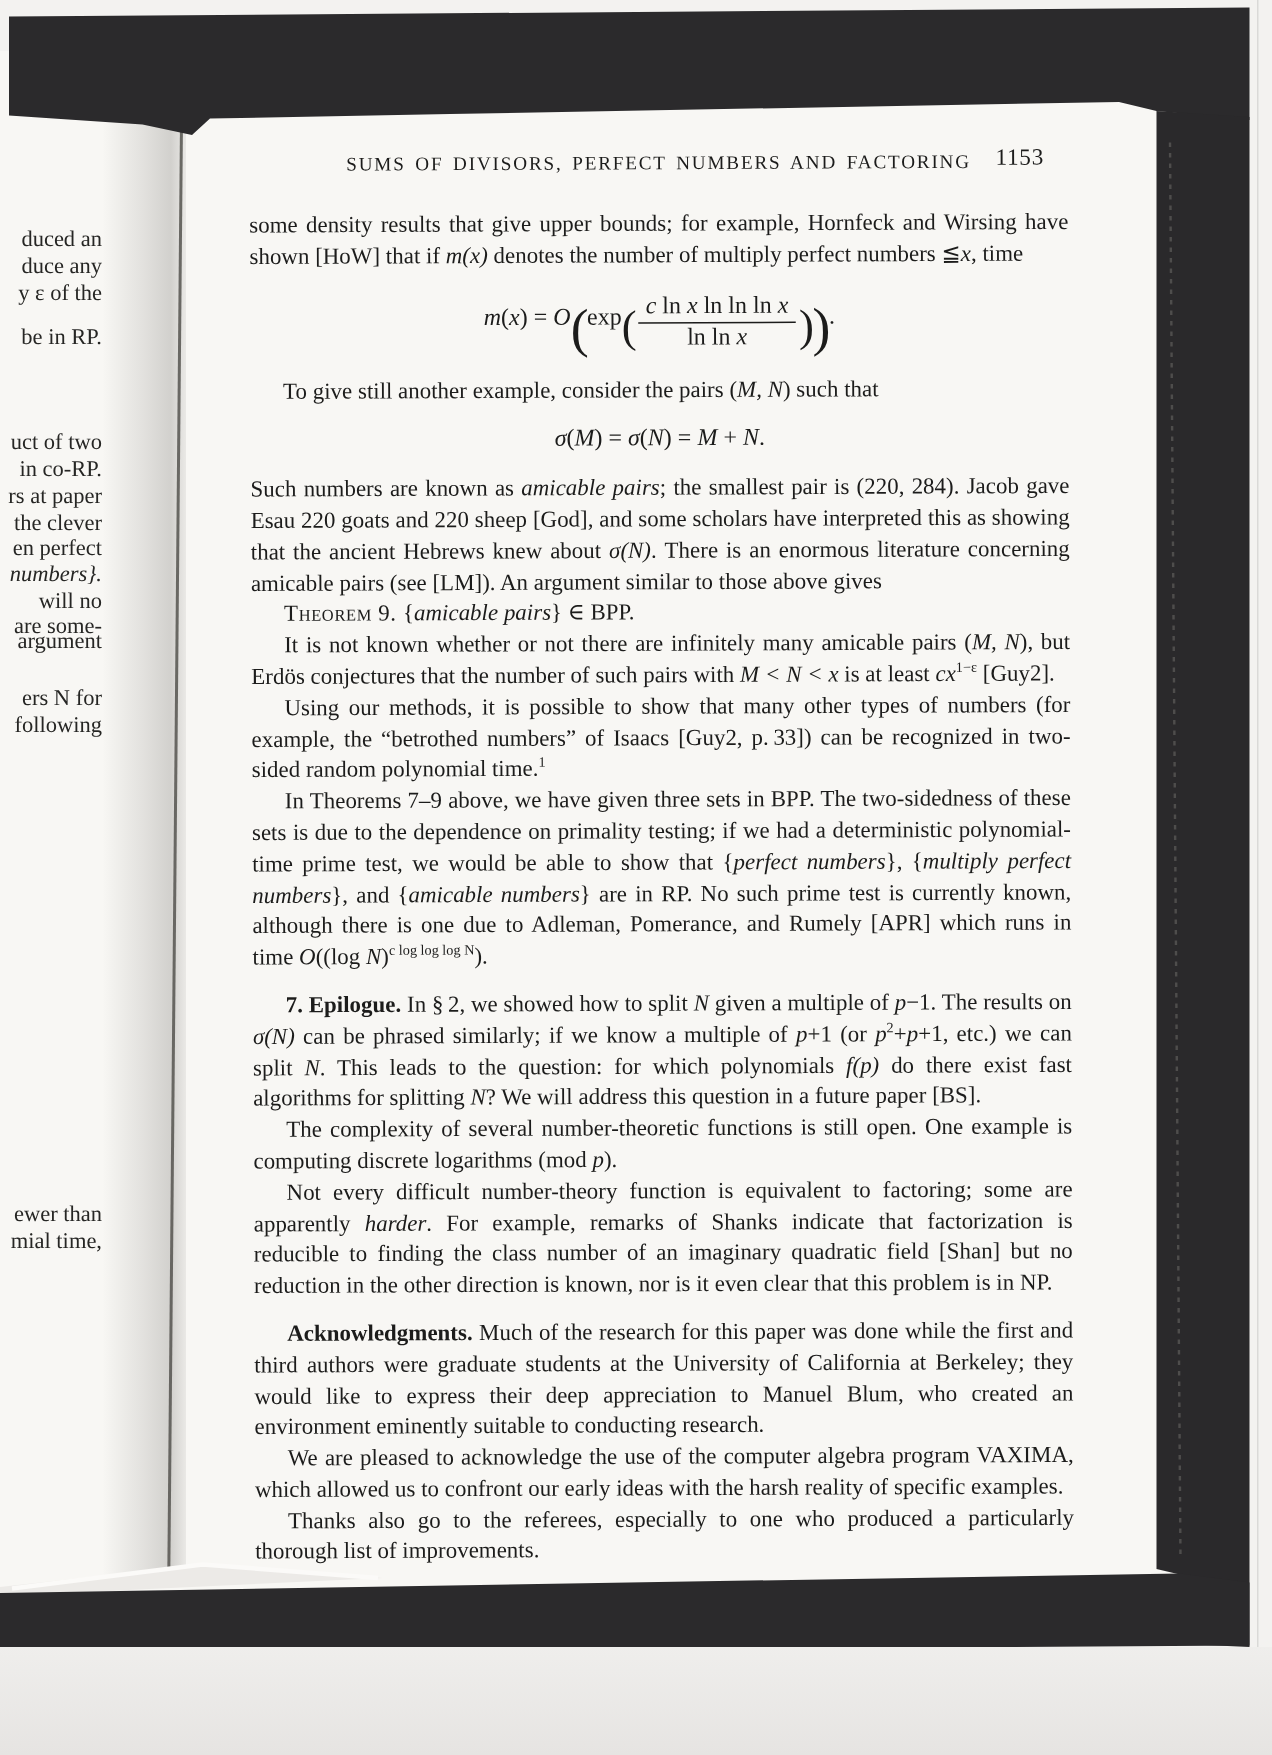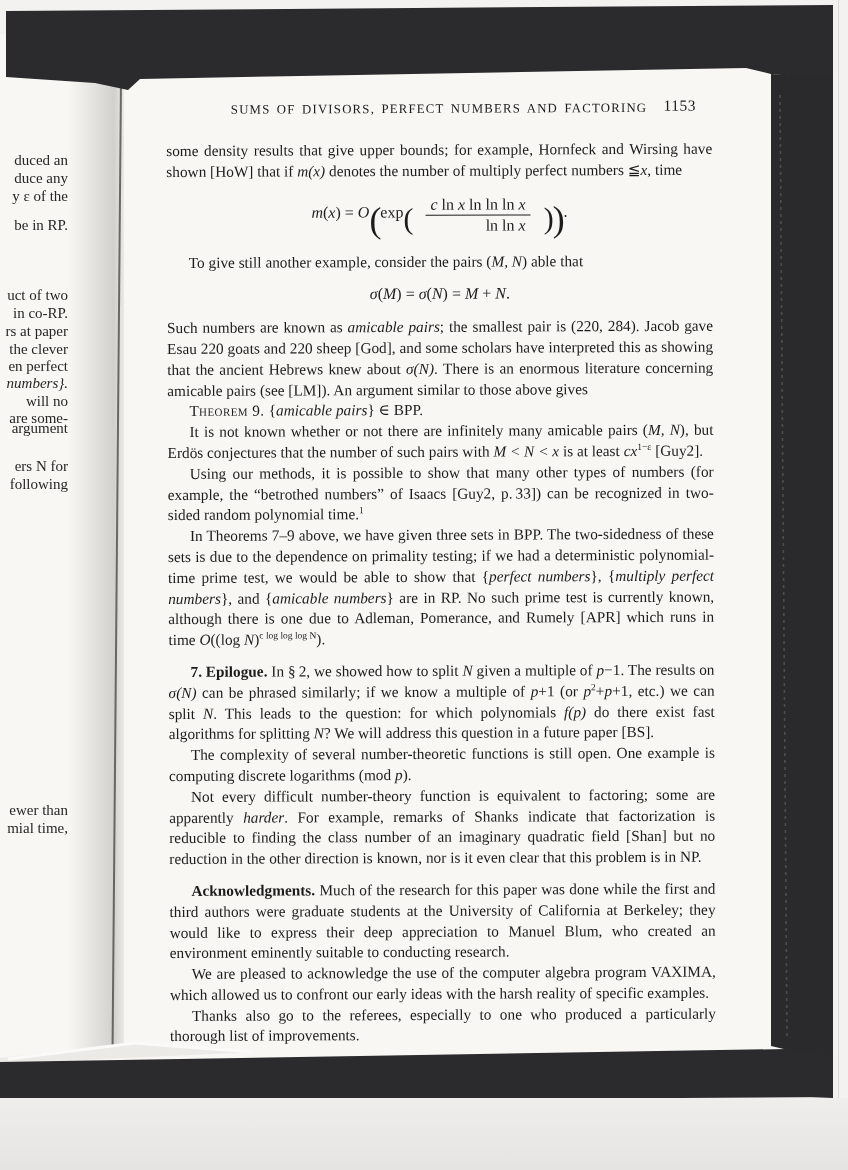--- a/index.html
+++ b/index.html
@@ -30,21 +30,21 @@
   .para{margin:0;}
   .indent{text-indent:22px;}
   .gap{margin-top:11px;}
   .i{font-style:italic;}
   .b{font-weight:bold;}
   .sc{font-variant:small-caps;letter-spacing:.4px;}
   .sup{font-size:9.5px;vertical-align:6px;line-height:0;letter-spacing:0;}
   .display-formula{text-align:center;text-indent:0;margin:13px 0 15px;font-size:16px;line-height:1;}
   .big{font-size:30px;font-weight:300;vertical-align:-0.38em;letter-spacing:-1px;}
   .big2{font-size:36px;font-weight:300;vertical-align:-0.40em;letter-spacing:-1px;}
-  .frac{display:inline-block;vertical-align:-0.85em;text-align:right;line-height:1.25;margin:0 13px;font-family:Liberation Serif, serif;}
+  .frac{display:inline-block;vertical-align:-0.85em;text-align:center;line-height:1.25;margin:0 2px;font-family:Liberation Serif, serif;}
   .frac .num,.frac .den{display:block;padding:0 5px;}
   .frac .den{border-top:1.3px solid #1c1c1b;}
   .theorem-statement{text-indent:22px;}
   .footnote{position:relative;margin-top:26px;padding-top:7px;font-size:13.3px;
         line-height:18.6px;text-indent:14px;}
   .footnote::before{content:"";position:absolute;top:0;left:5px;width:44px;
         border-top:1.5px solid #2b2b2b;}
 </style>
 </head>
 <body>
@@ -79,21 +79,21 @@
     </div>
 
   <div class="column">
     <div class="head">
       <span class="title">SUMS OF DIVISORS, PERFECT NUMBERS AND FACTORING</span>
       <span class="pno">1153</span>
     </div>
     <div>
         <div class="para paragraph"><span>some density results that give upper bounds; for example, Hornfeck and Wirsing have shown [HoW] that if </span><span class="i">m(x)</span><span> denotes the number of multiply perfect numbers ≦</span><span class="i">x</span><span>, time</span></div>
         <div class="para display-formula"><span class="i">m</span><span>(</span><span class="i">x</span><span>) = </span><span class="i">O</span><span class="big2">(</span><span>exp</span><span class="big">(</span><span class="frac"><span class="num"><span class="i">c</span><span> ln </span><span class="i">x</span><span> ln ln ln </span><span class="i">x</span></span><span class="den"><span>ln ln </span><span class="i">x</span></span></span><span class="big">)</span><span class="big2">)</span><span>.</span></div>
-        <div class="para paragraph indent"><span>To give still another example, consider the pairs (</span><span class="i">M, N</span><span>) able that</span></div>
+        <div class="para paragraph indent"><span>To give still another example, consider the pairs (</span><span class="i">M, N</span><span>) such that</span></div>
         <div class="para display-formula"><span class="i">σ</span><span>(</span><span class="i">M</span><span>) = </span><span class="i">σ</span><span>(</span><span class="i">N</span><span>) = </span><span class="i">M</span><span> + </span><span class="i">N</span><span>.</span></div>
         <div class="para paragraph"><span>Such numbers are known as </span><span class="i">amicable pairs</span><span>; the smallest pair is (220, 284). Jacob gave Esau 220 goats and 220 sheep [God], and some scholars have interpreted this as showing that the ancient Hebrews knew about </span><span class="i">σ(N)</span><span>. There is an enormous literature concerning amicable pairs (see [LM]). An argument similar to those above gives</span></div>
         <div class="para theorem-statement"><span class="sc">Theorem 9. </span><span>{</span><span class="i">amicable pairs</span><span>} ∈ BPP.</span></div>
         <div class="para paragraph indent"><span>It is not known whether or not there are infinitely many amicable pairs (</span><span class="i">M, N</span><span>), but Erdös conjectures that the number of such pairs with </span><span class="i">M &lt; N &lt; x</span><span> is at least </span><span class="i">cx</span><span class="sup">1−ε</span><span> [Guy2].</span></div>
         <div class="para paragraph indent"><span>Using our methods, it is possible to show that many other types of numbers (for example, the “betrothed numbers” of Isaacs [Guy2, p. 33]) can be recognized in two-sided random polynomial time.</span><span class="sup">1</span></div>
         <div class="para paragraph indent"><span>In Theorems 7–9 above, we have given three sets in BPP. The two-sidedness of these sets is due to the dependence on primality testing; if we had a deterministic polynomial-time prime test, we would be able to show that {</span><span class="i">perfect numbers</span><span>}, {</span><span class="i">multiply perfect numbers</span><span>}, and {</span><span class="i">amicable numbers</span><span>} are in RP. No such prime test is currently known, although there is one due to Adleman, Pomerance, and Rumely [APR] which runs in time </span><span class="i">O</span><span>((log </span><span class="i">N</span><span>)</span><span class="sup">c log log log N</span><span>).</span></div>
         <div class="para section-paragraph indent gap"><span class="b">7. Epilogue.</span><span> In § 2, we showed how to split </span><span class="i">N</span><span> given a multiple of </span><span class="i">p</span><span>−1. The results on </span><span class="i">σ(N)</span><span> can be phrased similarly; if we know a multiple of </span><span class="i">p</span><span>+1 (or </span><span class="i">p</span><span class="sup">2</span><span>+</span><span class="i">p</span><span>+1, etc.) we can split </span><span class="i">N</span><span>. This leads to the question: for which polynomials </span><span class="i">f(p)</span><span> do there exist fast algorithms for splitting </span><span class="i">N</span><span>? We will address this question in a future paper [BS].</span></div>
         <div class="para paragraph indent"><span>The complexity of several number-theoretic functions is still open. One example is computing discrete logarithms (mod </span><span class="i">p</span><span>).</span></div>
         <div class="para paragraph indent"><span>Not every difficult number-theory function is equivalent to factoring; some are apparently </span><span class="i">harder</span><span>. For example, remarks of Shanks indicate that factorization is reducible to finding the class number of an imaginary quadratic field [Shan] but no reduction in the other direction is known, nor is it even clear that this problem is in NP.</span></div>
         <div class="para section-paragraph indent gap"><span class="b">Acknowledgments.</span><span> Much of the research for this paper was done while the first and third authors were graduate students at the University of California at Berkeley; they would like to express their deep appreciation to Manuel Blum, who created an environment eminently suitable to conducting research.</span></div>

